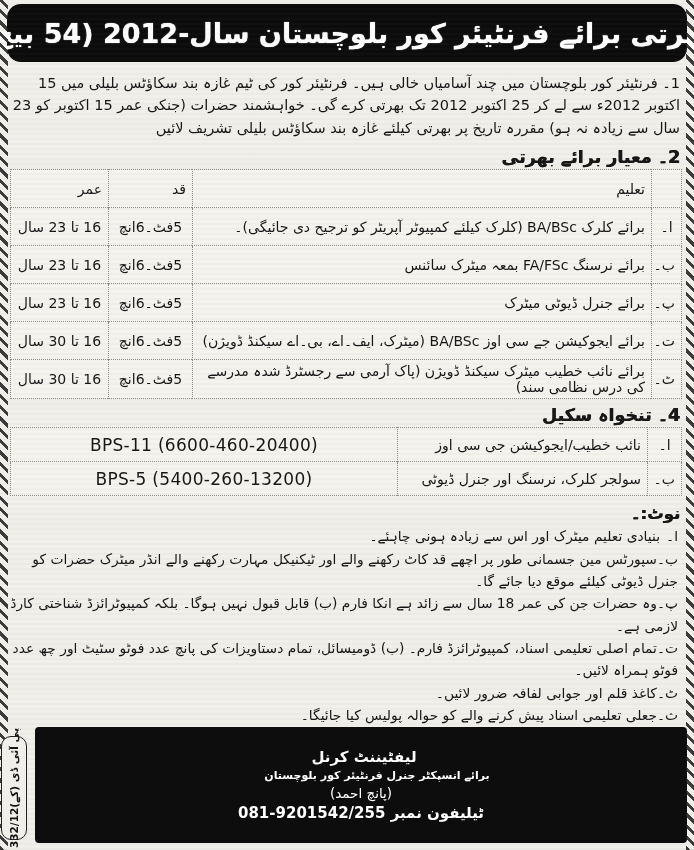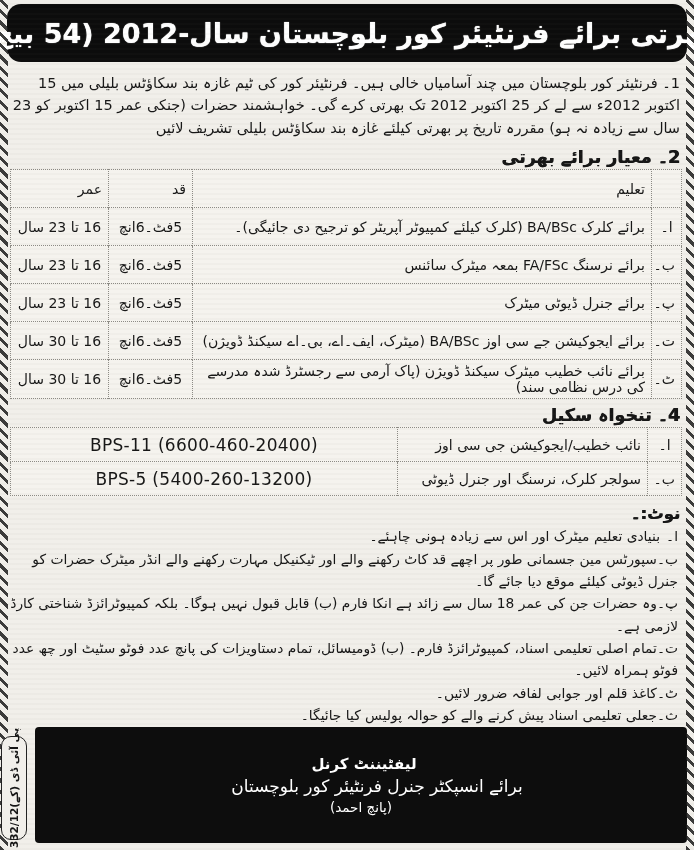--- a/index.html
+++ b/index.html
@@ -63,21 +63,21 @@
   .notes li.indent { padding-right:14px; }
 
   
   .sig-box {
     position:absolute; left:35px; top:727px; width:652px; height:116px;
     background:#0d0d0d; border-radius:4px; z-index:4;
     display:flex; flex-direction:column; align-items:center; justify-content:center;
     gap:3px; direction:rtl;
   }
   .sig-box .l1 { color:#fff; font-size:15px; font-weight:bold;margin-left:6px; }
-  .sig-box .l2 { color:#fff; font-size:17px; font-weight:normal;margin-left:32px; }
+  .sig-box .l2 { color:#fff; font-size:11px; font-weight:bold;margin-left:32px; }
   .sig-box .l3 { color:#fff; font-size:13.5px; }
   .sig-box .l4 { color:#fff; font-size:15px; font-weight:bold; }
   .sig-box .l4 bdo { unicode-bidi:bidi-override; }
 
   
   .pid {
     position:absolute; left:1px; top:736px; width:26px; height:104px; z-index:6;
     border:1.5px solid #222; border-radius:10px; background:#f1efea;
     display:flex; align-items:center; justify-content:center;
   }
@@ -221,18 +221,22 @@
           <span class="nlab"></span><span>(۱) قد۔ 5فٹ۔4انچ۔ (۲) عمر۔ 16 سے 25 سال۔ (۳) تعلیمی معیار میٹرک یا انڈر میٹرک قابل قبول ہوگا۔</span>
         </li>
       </ul>
 
   </div>
 
   <div class="sig-box">
     <div class="l1">لیفٹیننٹ کرنل</div>
     <div class="l2">برائے انسپکٹر جنرل فرنٹیئر کور بلوچستان</div>
     <div class="l3">(پانچ احمد)</div>
+    <div class="l4">
+      <span>ٹیلیفون نمبر</span>
+      <bdo dir="ltr">081-9201542/255</bdo>
+    </div>
   </div>
 
   <div class="pid">
     <span>پی آئی ڈی (کے)332/12</span>
   </div>
 </div>
 
 </body></html>

